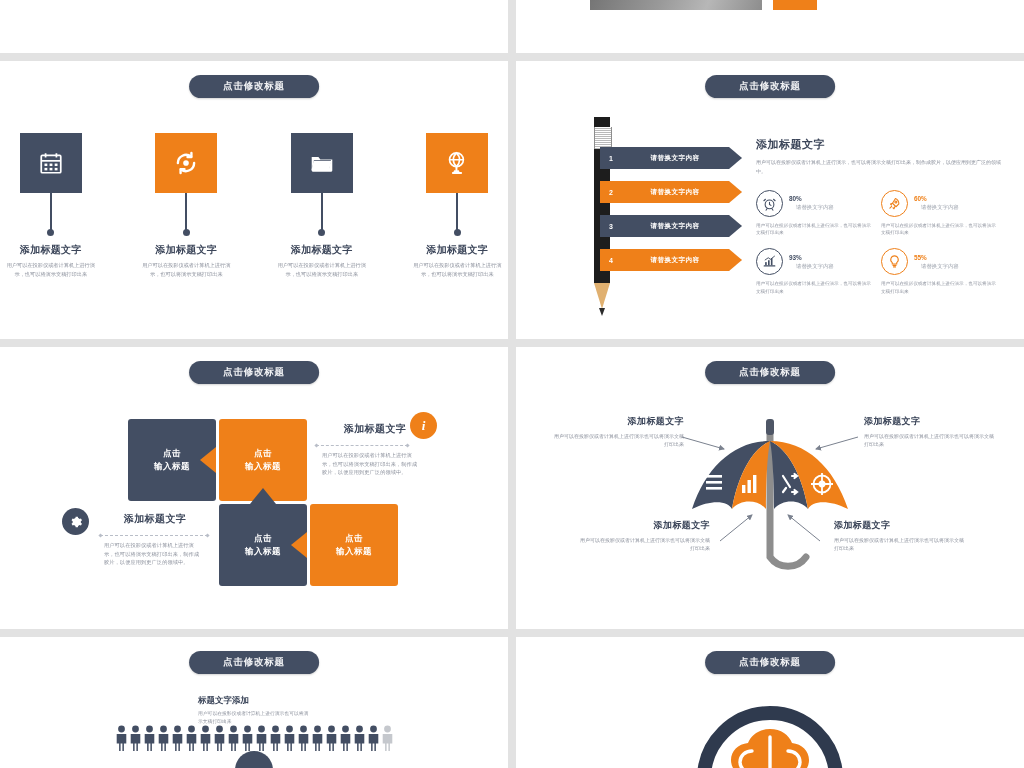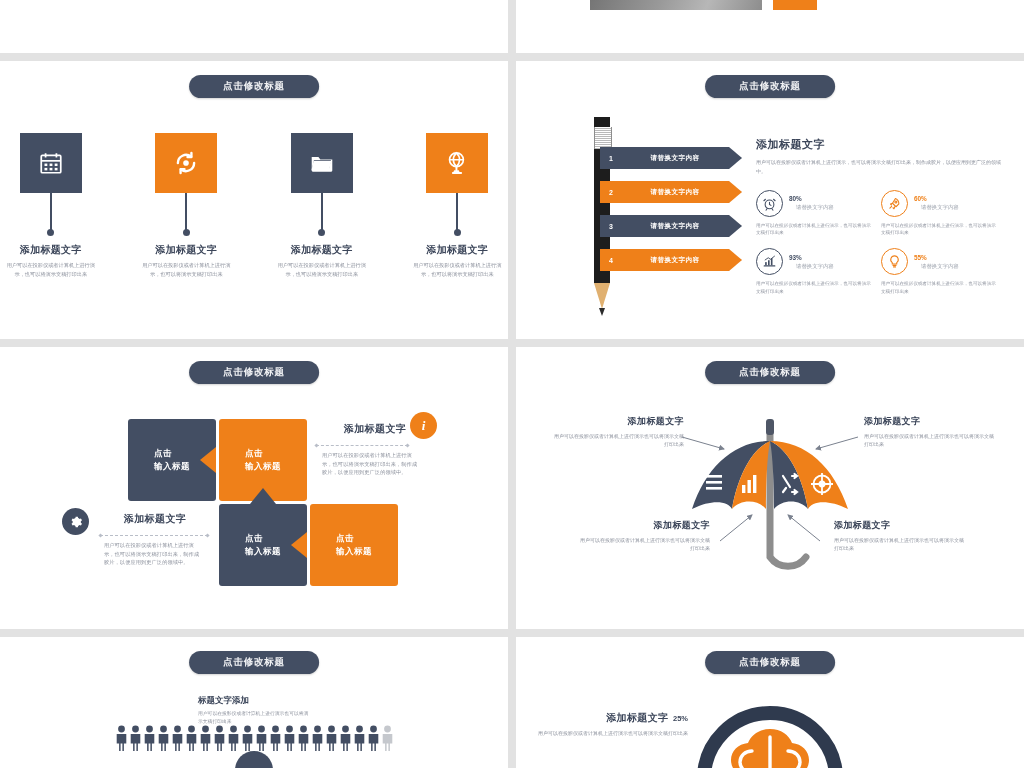--- a/index.html
+++ b/index.html
@@ -93,21 +93,21 @@
   }
   .ring.or{border-color:#ef8019;}
   .kpi-pct{font-size:6.4px;font-weight:bold;color:#434e63;}
   .kpi-pct.or{color:#ef8019;}
   .kpi-sub{font-size:5.4px;color:#9aa0ab;margin-top:2px;margin-left:7px;}
   .kpi-b{font-size:4.6px;line-height:1.6;color:#8a8f9b;margin-top:5px;}
 
   
   .puzzle{position:absolute;left:0;top:0;width:508px;height:282px;}
   .blk{position:absolute;display:flex;align-items:center;justify-content:center;
-       text-align:left;color:#fff;font-size:8.5px;font-weight:bold;line-height:1.55;letter-spacing:.5px;border-radius:3px;}
+       text-align:center;color:#fff;font-size:8.5px;font-weight:bold;line-height:1.55;letter-spacing:.5px;border-radius:3px;}
   .blk.navy{background:#434e63;}
   .blk.orange{background:#ef8019;}
   .circ-ic{
     position:absolute;width:27px;height:27px;border-radius:50%;
     display:flex;align-items:center;justify-content:center;
   }
   .circ-ic.navy{background:#434e63;}
   .circ-ic.orange{background:#ef8019;}
   .dashline{border-top:1px dashed #b9bec8;height:0;position:absolute;}
   .dashline:before,.dashline:after{content:"";position:absolute;top:-2px;width:3px;height:3px;background:#b9bec8;transform:rotate(45deg);}
@@ -609,24 +609,17 @@
         </g>
         <g fill="none" stroke="#fff" stroke-width="3.4" stroke-linecap="round">
           <path d="M80 38v72"></path>
           <path d="M62 52c-7 0-12 5-12 11s5 11 12 11"></path>
           <path d="M98 52c7 0 12 5 12 11s-5 11-12 11"></path>
           <path d="M58 84c-6 1-10 6-10 12s5 11 11 11"></path>
           <path d="M102 84c6 1 10 6 10 12s-5 11-11 11"></path>
         </g>
       </svg>
 
-      <div class="br-side" style="left:22px;top:70px;text-align:right;">
-        <div>
-          <span class="t">添加标题文字</span>
-          <span class="pct">25%</span>
-        </div>
-        <div class="b">用户可以在投影仪或者计算机上进行演示也可以将演示文稿打印出来</div>
-      </div>
 
     </div>
   </div>
 
 </div>
 
 </body></html>

